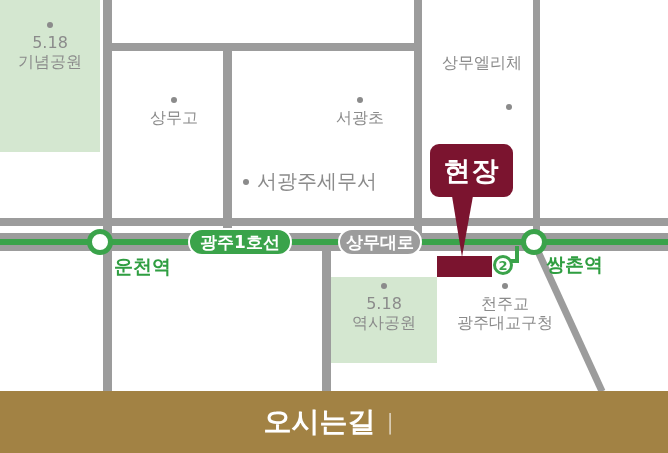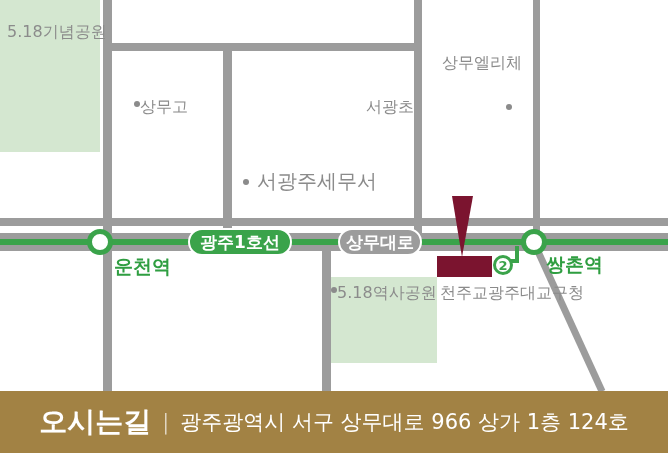--- a/index.html
+++ b/index.html
@@ -50,26 +50,26 @@
                background:var(--white);color:var(--line-green);font-weight:bold;font-size:13px;
                display:flex;align-items:center;justify-content:center;}
   
   .site-badge{left:430px;top:144px;width:83px;height:53px;background:var(--maroon);border-radius:9px;
               display:flex;align-items:center;justify-content:center;color:var(--white);
               font-weight:bold;font-size:27px;letter-spacing:1px;}
   .site-tail{left:452px;top:196px;width:0;height:0;border-top:61px solid var(--maroon);
              border-left:10px solid transparent;border-right:11px solid transparent;}
   .site-rect{left:437px;top:256px;width:55px;height:21px;background:var(--maroon);}
   
-  .poi{display:flex;flex-direction:row;align-items:center;color:var(--label-gray);
+  .poi{display:flex;flex-direction:column;align-items:center;color:var(--label-gray);
        font-size:16px;line-height:19px;text-align:center;white-space:nowrap;}
   .dot{width:6px;height:6px;border-radius:50%;background:var(--label-gray);margin-bottom:5px;}
   .poi-memorial{left:7px;top:22px;width:86px;}
   .poi-sangmu-high{left:134px;top:97px;width:80px;}
-  .poi-seogwang-elem{left:320px;top:97px;width:80px;gap:46px;}
+  .poi-seogwang-elem{left:320px;top:97px;width:80px;}
   .poi-history{left:331px;top:283px;width:106px;}
   .poi-catholic{left:440px;top:283px;width:130px;}
   .poi-row{left:243px;top:168px;display:flex;align-items:center;color:var(--label-gray);font-size:20px;white-space:nowrap;}
   .poi-row .dot{margin:0 8px 0 0;}
   .poi-apt{left:404px;top:52px;width:118px;color:var(--label-gray);font-size:16px;line-height:21px;
            text-align:right;white-space:nowrap;}
   .apt-dot{left:506px;top:104px;width:6px;height:6px;border-radius:50%;background:var(--label-gray);}
   
   .footer{left:0;top:391px;width:668px;height:62px;background:var(--gold);color:var(--white);
           display:flex;align-items:center;justify-content:center;font-size:21px;white-space:nowrap;}
@@ -103,20 +103,21 @@
   <div class="abs pill pill-line">광주1호선</div>
   <div class="abs pill pill-road">상무대로</div>
 
   <div class="abs station station-left"></div>
   <div class="abs station station-right"></div>
   <div class="abs station-name name-uncheon">운천역</div>
   <div class="abs station-name name-ssangchon">쌍촌역</div>
 
   <div class="abs site-tail"></div>
   <div class="abs site-rect"></div>
+  <div class="abs site-badge">현장</div>
 
   <div class="abs poi poi-memorial">
     <span class="dot"></span>
     <span>5.18</span>
     <span>기념공원</span>
   </div>
 
   <div class="abs poi poi-sangmu-high">
     <span class="dot"></span>
     <span>상무고</span>
@@ -145,16 +146,15 @@
 
   <div class="abs poi poi-catholic">
     <span class="dot"></span>
     <span>천주교</span>
     <span>광주대교구청</span>
   </div>
 
   <div class="abs footer">
     <span class="title">오시는길</span>
     <span class="divider">|</span>
-    <span>광주광역시 서구 상무대로 966 상가 1층 124호</span>
   </div>
 
 </div>
 
 </body></html>

